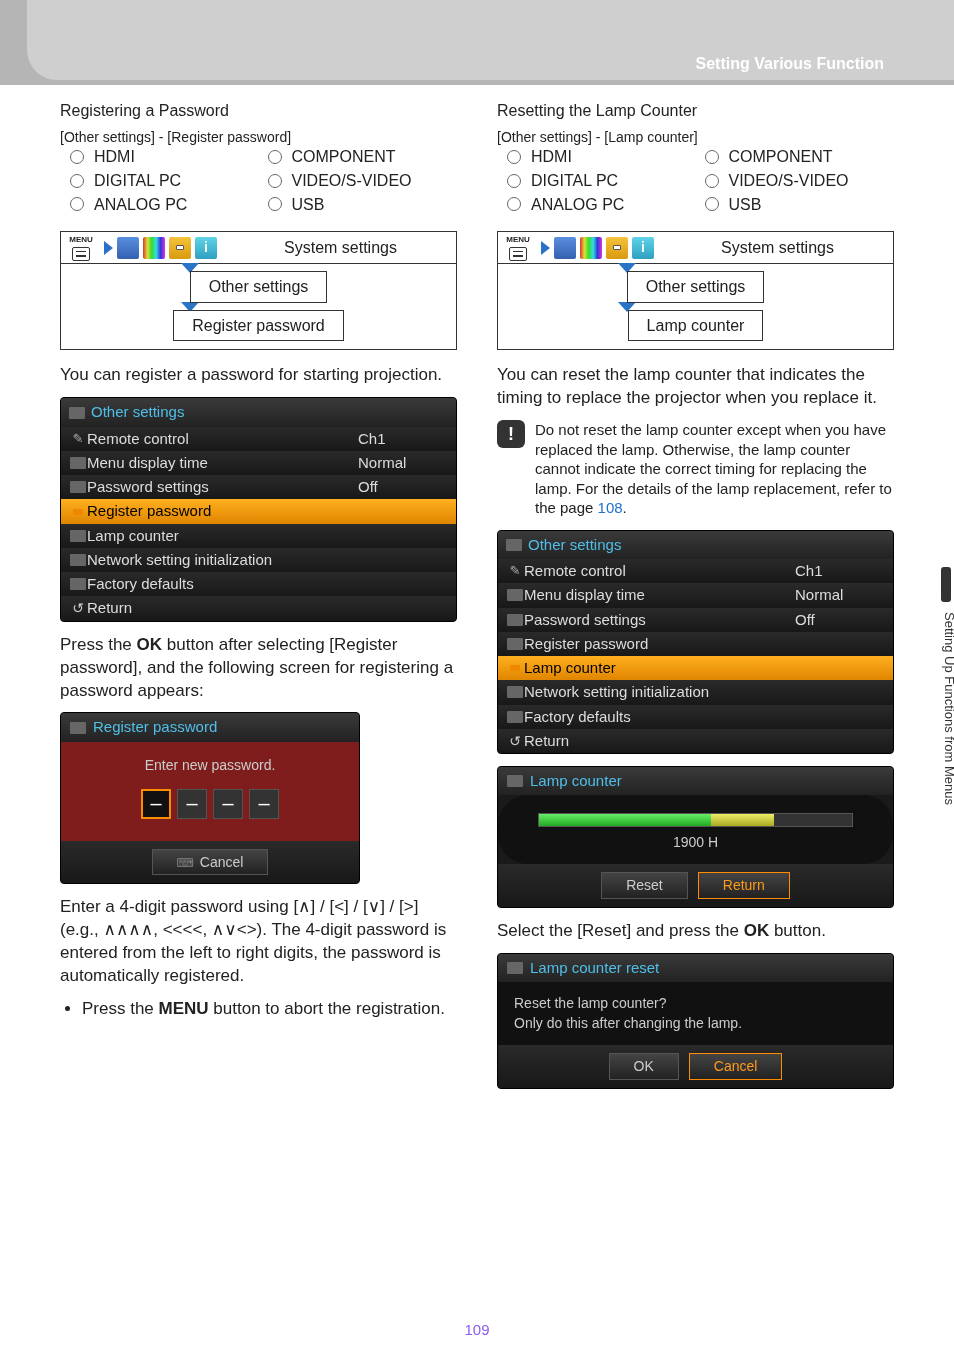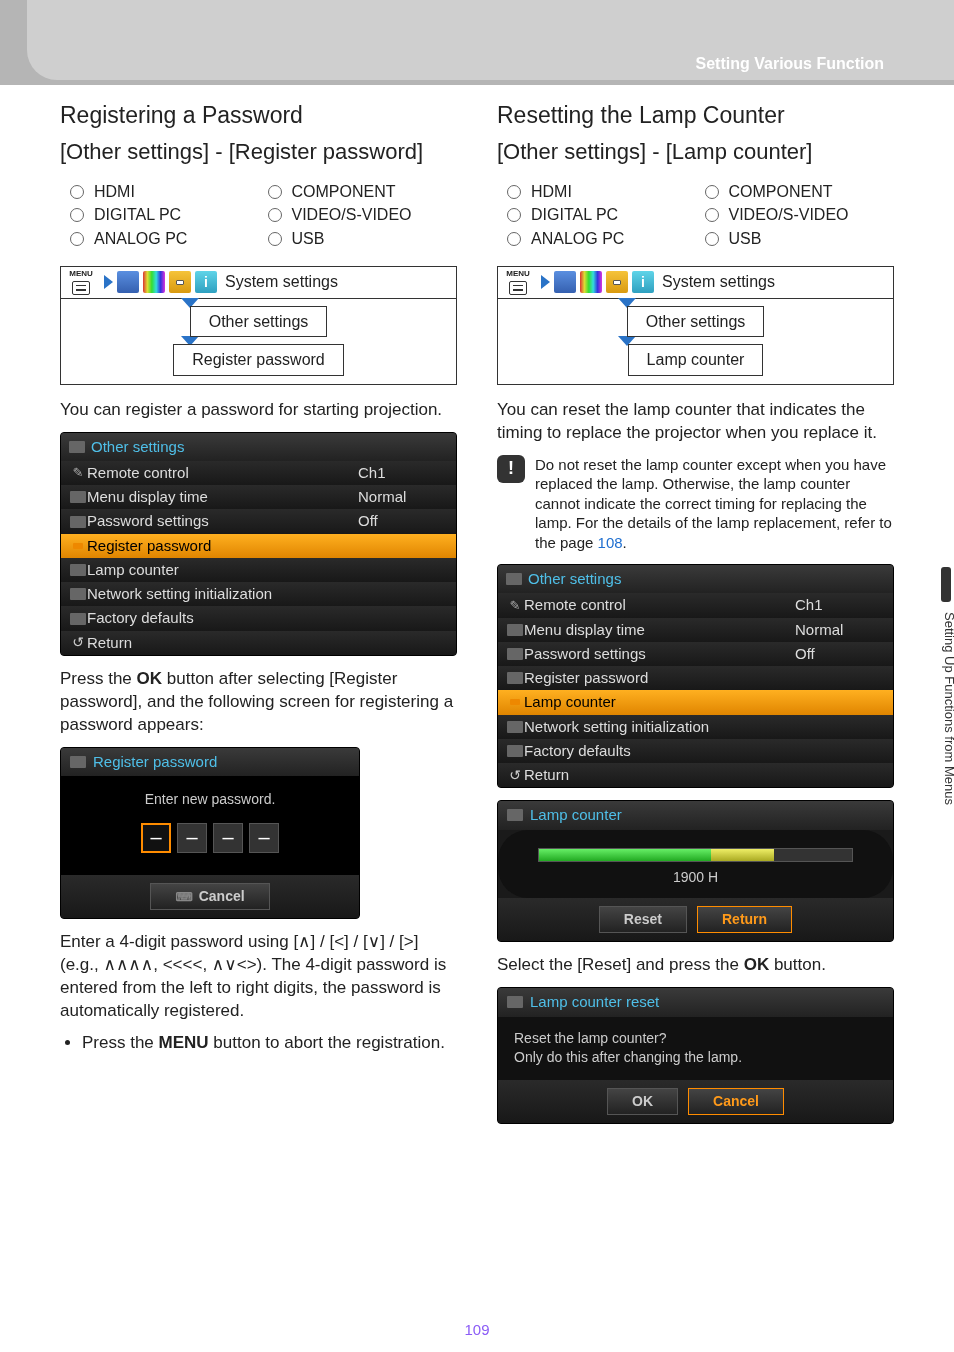--- a/index.html
+++ b/index.html
@@ -40,27 +40,27 @@
     bottom: 40px;
     display: flex;
     gap: 40px;
   }
   .col {
     flex: 1;
     font-size: 17px;
     line-height: 1.35;
   }
   h2 {
-    font-size: 23px;
+    font-size: 16px;
     font-weight: normal;
     margin-bottom: 6px;
   }
   .breadcrumb-sub {
-    font-size: 22px;
-    margin-bottom: 14px;
+    font-size: 14px;
+    margin-bottom: 0;
   }
   .inputs-grid {
     display: grid;
     grid-template-columns: 1fr 1fr;
     gap: 2px 8px;
     margin-left: 10px;
     margin-bottom: 16px;
   }
   .input-item {
     display: flex;
@@ -122,21 +122,21 @@
     margin-left: 4px;
   }
   .sq { width: 22px; height: 22px; border-radius: 2px; }
   .sq-blue { background: linear-gradient(#5a8fe0,#3560b0); }
   .sq-rainbow { background: linear-gradient(90deg,#d33,#dd3,#3d3,#3dd,#33d,#d3d); }
   .sq-yellow { background: linear-gradient(#f5c33a,#d99a10); display:flex; align-items:center; justify-content:center; }
   .sq-cyan { background: linear-gradient(#5fd4e8,#2fa0c0); display:flex; align-items:center; justify-content:center; color:#fff; font-weight:bold; font-size:14px;}
   .sq-yellow .dot { width:8px; height:5px; background:#fff; border:1px solid #555; border-radius:1px; }
   .nav-label {
     flex: 1;
-    text-align: left;
+    text-align: center;
     font-size: 16px;
     padding-left: 8px;
   }
   .tri-down {
     width: 0; height: 0;
     border-left: 9px solid transparent;
     border-right: 9px solid transparent;
     border-top: 10px solid #2a73c7;
     margin-left: 120px;
     margin-top:-1px;
@@ -189,21 +189,21 @@
   .mini-red { background: #d44; }
   .mini-blue { background: #36d; }
   .mini-gray { background: #888; }
   .mini-yellow { background: #cc3; }
   .osd .return-ico::before {
     content: "↺";
     color: #ccc;
     font-size: 14px;
   }
   .osd-password {
-    background: #000000;
+    background: #7f1d1d;
     padding: 14px 0 12px;
     text-align: center;
   }
   .pw-boxes {
     display: inline-flex;
     gap: 6px;
     margin-top: 14px;
     margin-bottom: 10px;
   }
   .pw-box {
@@ -219,21 +219,20 @@
   .pw-box.active {
     background: #111;
     border: 2px solid #ff8c00;
   }
   .osd-btn-row {
     display: flex;
     justify-content: center;
     gap: 10px;
     padding: 8px 0;
     background: linear-gradient(#2a2a2a,#181818);
-    font-weight: bold;
   }
   .osd-btn {
     padding: 3px 24px;
     background: linear-gradient(#444,#222);
     border: 1px solid #555;
     color: #ccc;
     font-size: 14px;
     display: inline-flex;
     align-items: center;
     gap: 6px;

